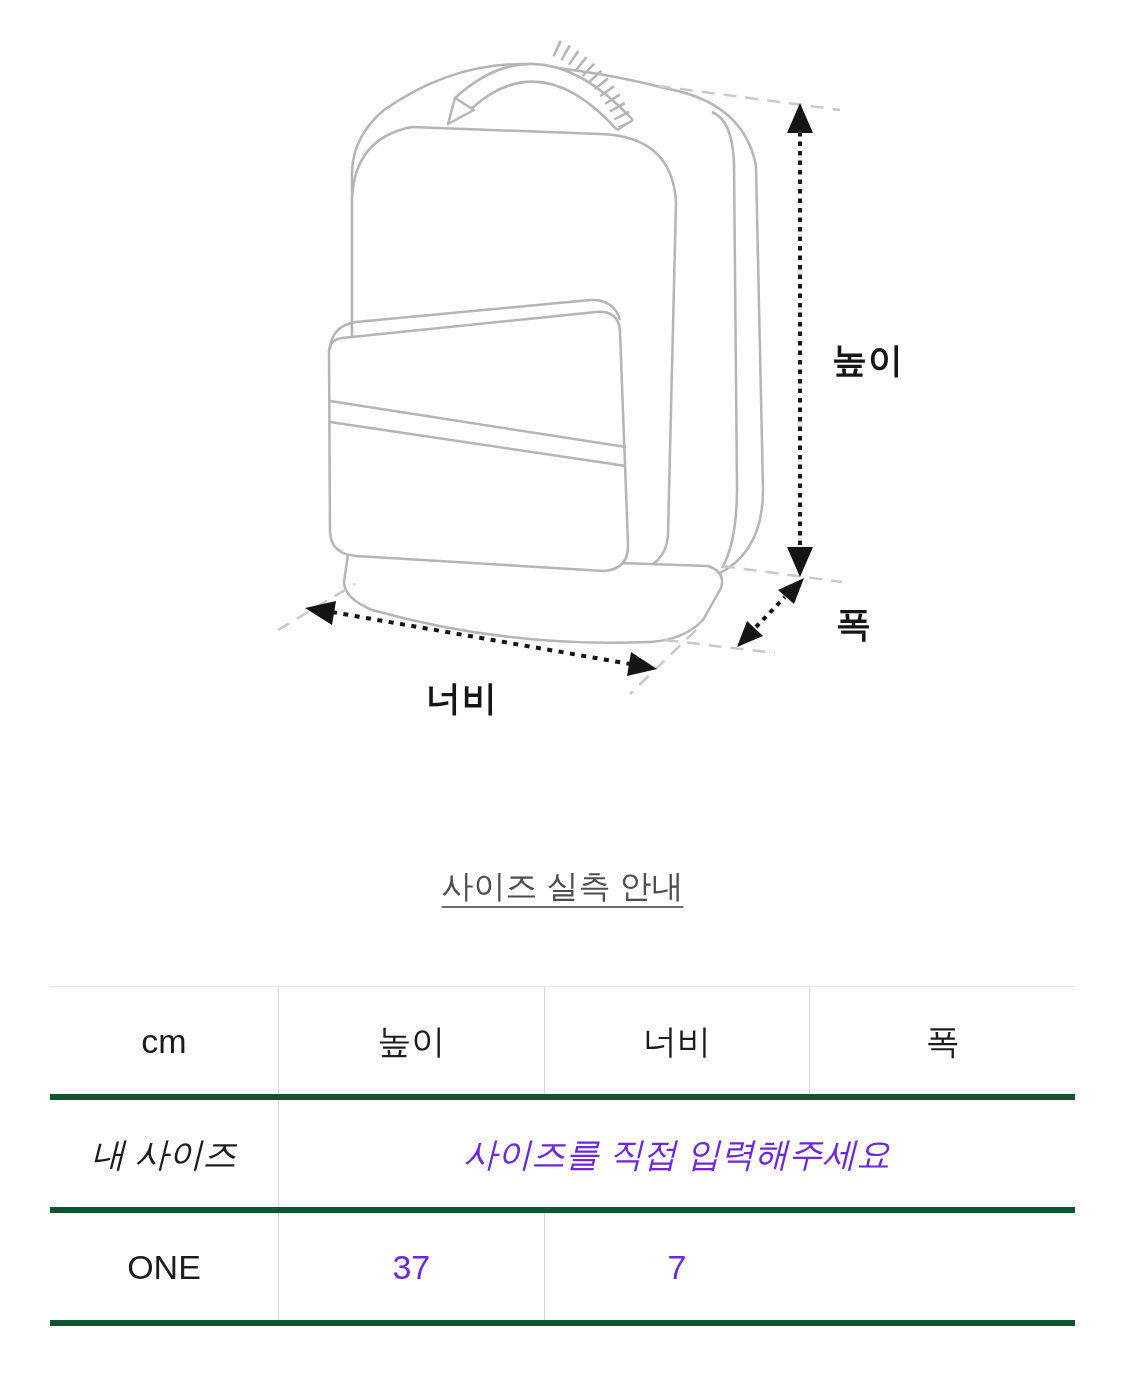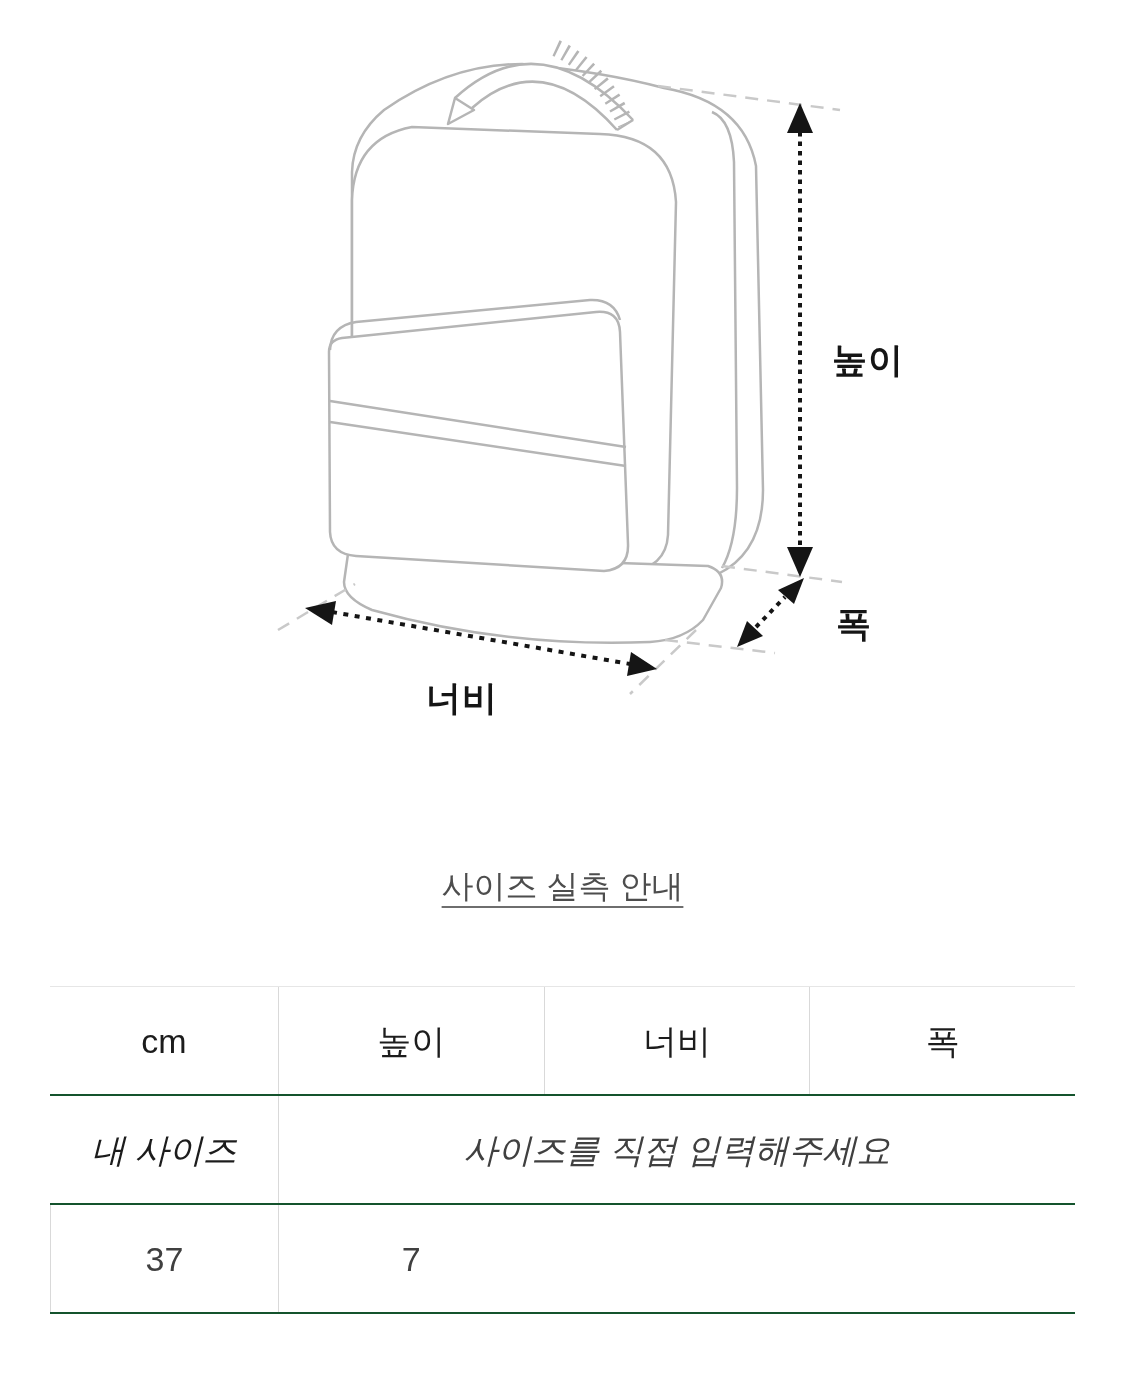--- a/index.html
+++ b/index.html
@@ -21,29 +21,29 @@
     font-size:32px;color:#4d4d4d;cursor:pointer;
     text-decoration:underline;text-underline-offset:9px;
     text-decoration-thickness:2px;text-decoration-color:#6e6e6e;
     white-space:nowrap;
   }
   
   .size-table{
     margin:77px 50px 0 50px;width:1025px;
     border-top:1px solid #e6e6e6;
   }
-  .t-row{display:grid;grid-template-columns:228px 1fr 1fr 1fr;border-bottom:2px solid #14532d;}
+  .t-row{display:grid;grid-template-columns:228px 1fr 1fr 1fr;border-bottom:6px solid #14532d;}
   .t-row.span-row{grid-template-columns:228px 1fr;font-style:italic;}
   .t-cell{
     height:107px;display:flex;align-items:center;justify-content:center;
     font-size:34px;line-height:1;
   }
   .t-cell.vline{border-left:1px solid #d9d9d9;}
   .txt-dark{color:#1c1c1c;}
-  .txt-muted{color:#404040;}
+  .txt-muted{color:#6d28d9;}
 </style>
 </head>
 <body>
 
 <div class="diagram-wrap">
   <svg width="660" height="700" viewBox="0 0 660 700">
 
     <path d="M 92,436 L 92,152 Q 93,116 124,90 Q 190,44 262,44 Q 344,52 404,68 Q 484,82 496,146 L 503,470 Q 503,532 458,554 L 428,567 Q 275,608 120,585 Q 92,562 92,436 Z" fill="#ffffff" stroke="#b5b5b5" stroke-width="2.5" stroke-linejoin="round"></path>
 
     <path d="M 92,180 Q 94,118 152,107 L 340,114 Q 412,116 416,182 L 408,515 Q 406,548 368,552 L 124,568 Q 94,562 92,516 Z" fill="#ffffff" stroke="#b5b5b5" stroke-width="2.5" stroke-linejoin="round"></path>
@@ -109,16 +109,17 @@
     <div class="t-cell vline txt-dark">너비</div>
     <div class="t-cell vline txt-dark">폭</div>
   </div>
 
   <div class="t-row span-row">
     <div class="t-cell txt-dark">내 사이즈</div>
     <div class="t-cell vline txt-muted">사이즈를 직접 입력해주세요</div>
   </div>
 
   <div class="t-row">
+    <div class="t-cell txt-dark">ONE</div>
     <div class="t-cell vline txt-muted">37</div>
     <div class="t-cell vline txt-muted">7</div>
   </div>
 </div>
 
 </body></html>

